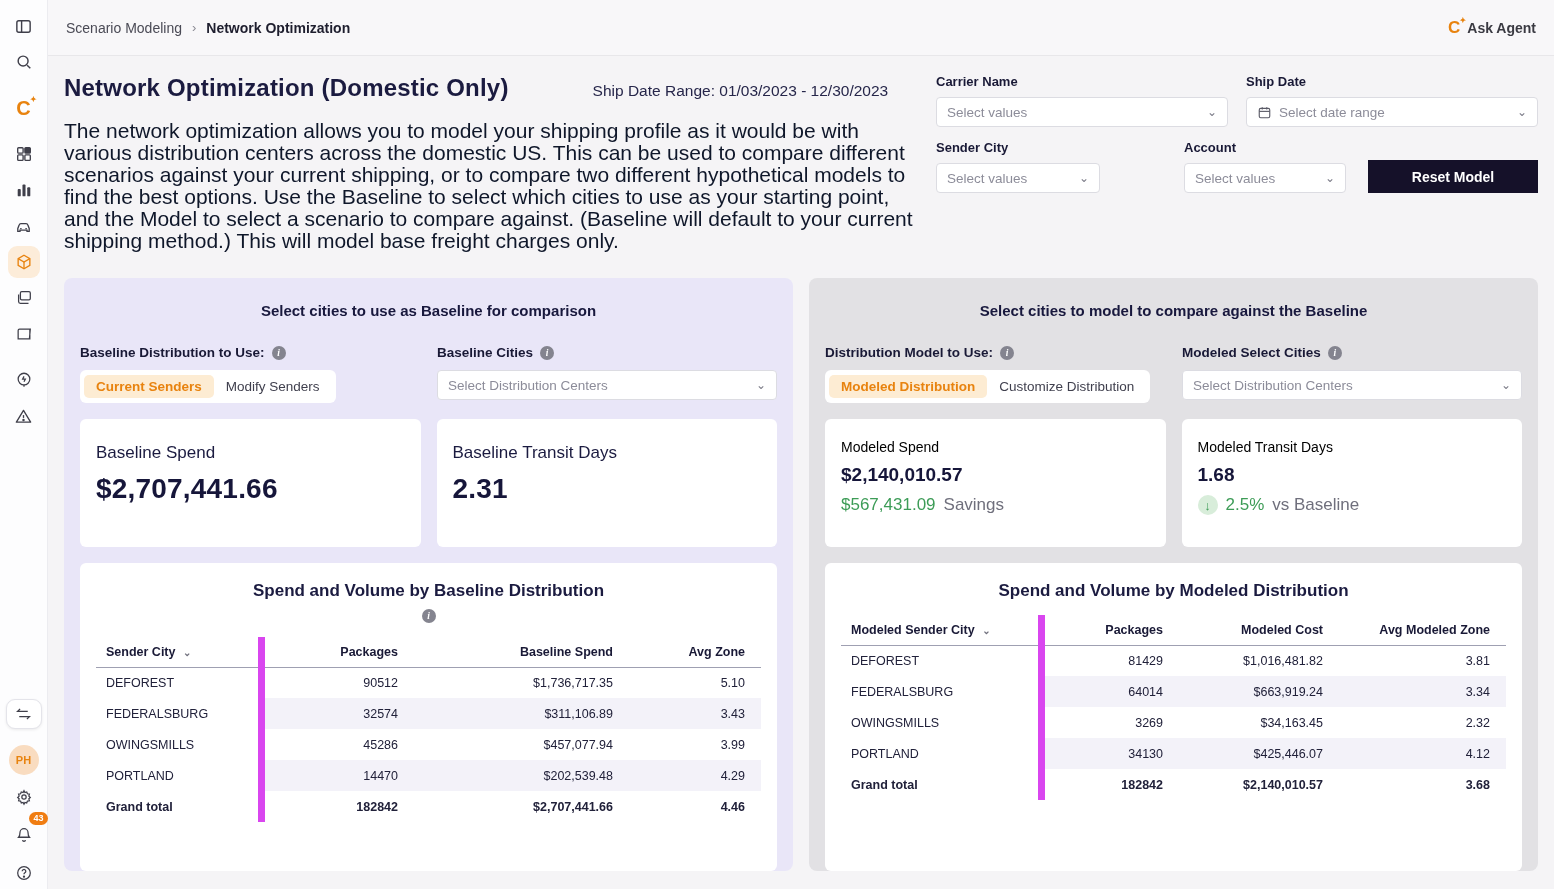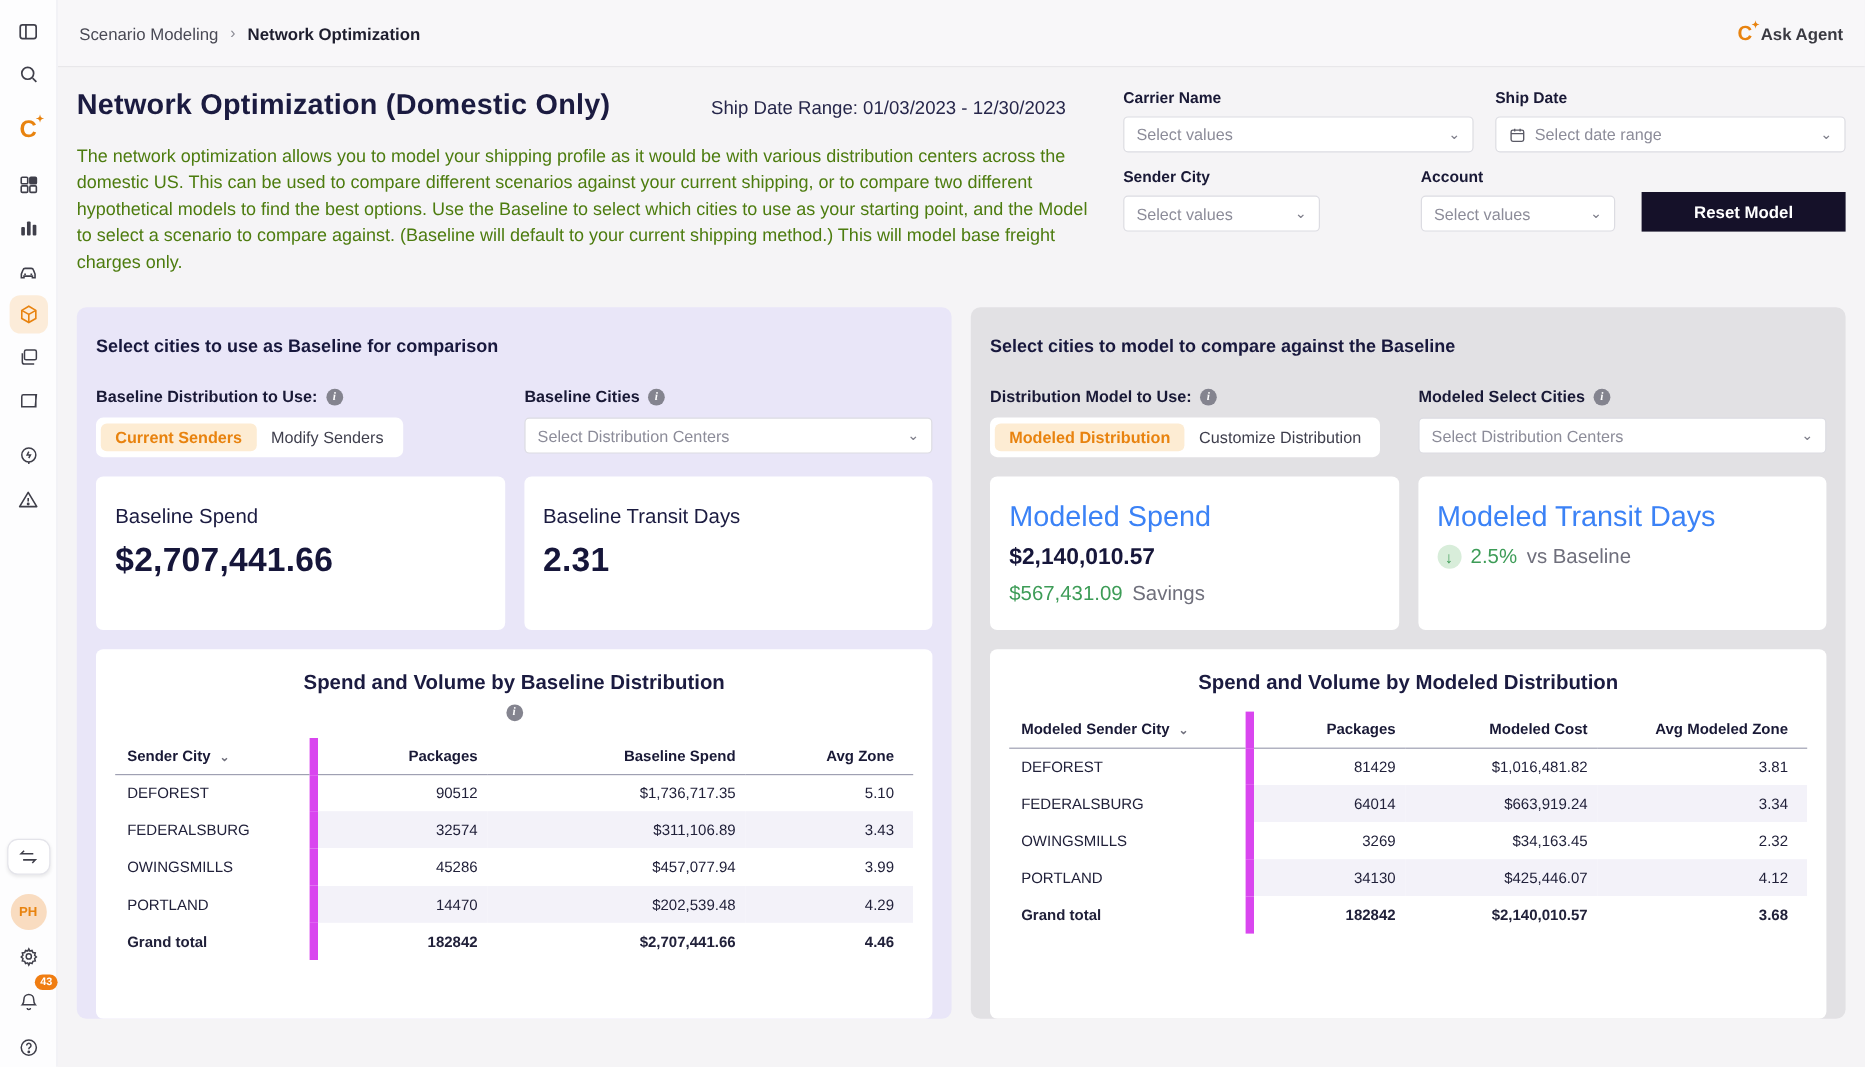--- a/index.html
+++ b/index.html
@@ -35,60 +35,60 @@
   .ask-agent { display:flex; align-items:center; gap:7px; font-size:14px; font-weight:bold;
     color:#3a3a42; cursor:pointer; }
 
   
   .content { padding:18px 16px 0 16px; }
   .header-row { display:flex; justify-content:space-between; }
   .header-left { width:860px; }
   .title-line { display:flex; align-items:baseline; }
   h1 { font-size:24px; font-weight:bold; color:#1b1b40; letter-spacing:.2px; }
   .ship-range { font-size:15.5px; color:#26264a; margin-left:84px; }
-  .description { margin-top:18px; font-size:15px; line-height:22px; color:#4d7c0f; width:852px; }
+  .description { margin-top:18px; font-size:21px; line-height:22px; color:#0f172a; width:852px; }
 
   .filters { width:602px; flex:0 0 auto; }
   .f-row { display:flex;align-items:center; }
   .f-row + .f-row { margin-top:13px; }
   .field .f-label { font-size:13px; font-weight:bold; color:#191936; margin-bottom:8px; }
   .select { height:30px; background:#fff; border:1px solid #dcdce2; border-radius:4px;
     display:flex; align-items:center; padding:0 10px; font-size:13.5px; color:#8c8c99; cursor:pointer; }
   .select .ph { flex:1 1 auto; white-space:nowrap; overflow:hidden; }
   .chev { color:#7c7c88; font-size:12px; margin-left:6px; }
   .cal { margin-right:7px; display:flex; }
   .w292 { width:292px; } .w164 { width:164px; } .w162 { width:162px; }
   .gap18 { width:18px; } .gap84 { width:84px; } .gap22 { width:22px; }
   .reset-btn { width:170px; height:33px; background:#151129; color:#fff; border:none; border-radius:0;
     font-size:14px; font-weight:bold; align-self:flex-end; cursor:pointer; font-family:inherit; }
 
   
   .panels { display:grid; grid-template-columns:729px 729px; gap:16px; margin-top:26px; height:593px; }
   .panel { border-radius:8px; padding:16px 16px 0 16px; display:flex; flex-direction:column; overflow:hidden; }
   .panel.lavender { background:#e9e6f8; }
   .panel.gray { background:#e2e1e4; }
-  .panel-title { font-size:15px; font-weight:bold; color:#18183d; margin:8px 0 26px 0; }
+  .panel-title { text-align:center; font-size:15px; font-weight:bold; color:#18183d; margin:8px 0 26px 0; }
   .controls { display:flex; justify-content:space-between; }
   .ctl-label { font-size:13.5px; font-weight:bold; color:#191936; margin-bottom:10px;
     display:flex; align-items:center; gap:7px; }
   .info-i { width:14px; height:14px; border-radius:50%; background:#84848f; color:#fff; font-size:9.5px;
     font-weight:bold; display:inline-flex; align-items:center; justify-content:center; cursor:pointer;
     font-family:"Liberation Serif", serif; font-style:italic; }
   .toggle { background:#fff; border-radius:6px; padding:4px; display:inline-flex; height:33px; align-items:center; }
   .tg-seg { font-size:13.5px; padding:4px 12px; border-radius:5px; color:#3f3f4d; cursor:pointer; white-space:nowrap; }
   .tg-seg.active { background:#fdecd3; color:#e8830f; font-weight:bold; }
   .ctl-right { width:340px; }
   .ctl-right .select { height:30px; }
 
   .metrics { display:grid; grid-template-columns:1fr 1fr; gap:16px; margin-top:16px; }
   .mcard { background:#fff; border-radius:6px; height:128px; padding:24px 16px 16px 16px; }
   .m-label-lg { font-size:17px; color:#1b1b40; }
   .m-value-xl { font-size:28px; font-weight:bold; color:#16163a; margin-top:10px; letter-spacing:.2px; }
   .mcard.compact { padding-top:20px; }
-  .m-label-md { font-size:24px; color:#3b82f6; }
+  .m-label-md { font-size:14px; color:#000000; }
   .m-value-md { font-size:19px; font-weight:bold; color:#16163a; margin-top:9px; }
   .m-sub { margin-top:9px; font-size:17px; display:flex; align-items:center; gap:8px; }
   .green { color:#3d9c57; }
   .gray-txt { color:#6f6f7c; }
   .down-badge { width:20px; height:20px; border-radius:50%; background:#d8edda; color:#3d9c57;
     display:inline-flex; align-items:center; justify-content:center; font-size:13px; }
 
   
   .table-card { background:#fff; border-radius:6px; margin-top:16px; flex:1 1 auto; padding:18px 16px; }
   .tbl-title { font-size:17px; font-weight:bold; color:#1b1b40; display:flex; align-items:center; gap:8px;
@@ -403,20 +403,21 @@
           <div class="mcard compact">
             <div class="m-label-md">Modeled Spend</div>
             <div class="m-value-md">$2,140,010.57</div>
             <div class="m-sub">
               <span class="green">$567,431.09</span>
               <span class="gray-txt">Savings</span>
             </div>
           </div>
           <div class="mcard compact">
             <div class="m-label-md">Modeled Transit Days</div>
+            <div class="m-value-md">1.68</div>
             <div class="m-sub">
               <span class="down-badge">↓</span>
               <span class="green">2.5%</span>
               <span class="gray-txt">vs Baseline</span>
             </div>
           </div>
         </div>
 
         <div class="table-card">
           <div class="tbl-title">

